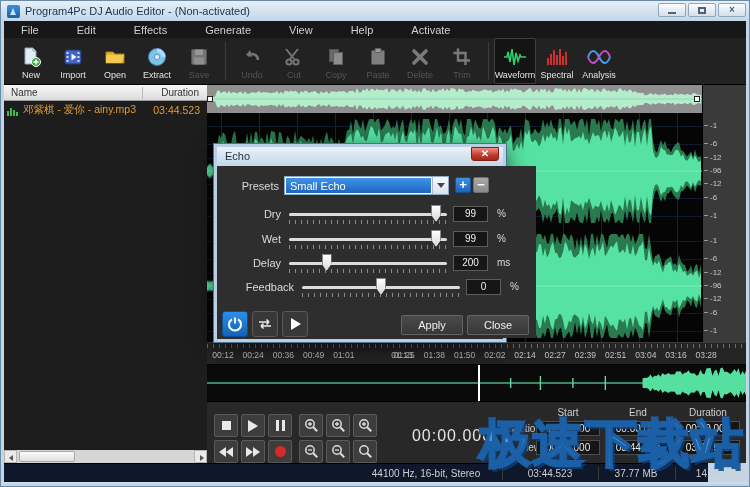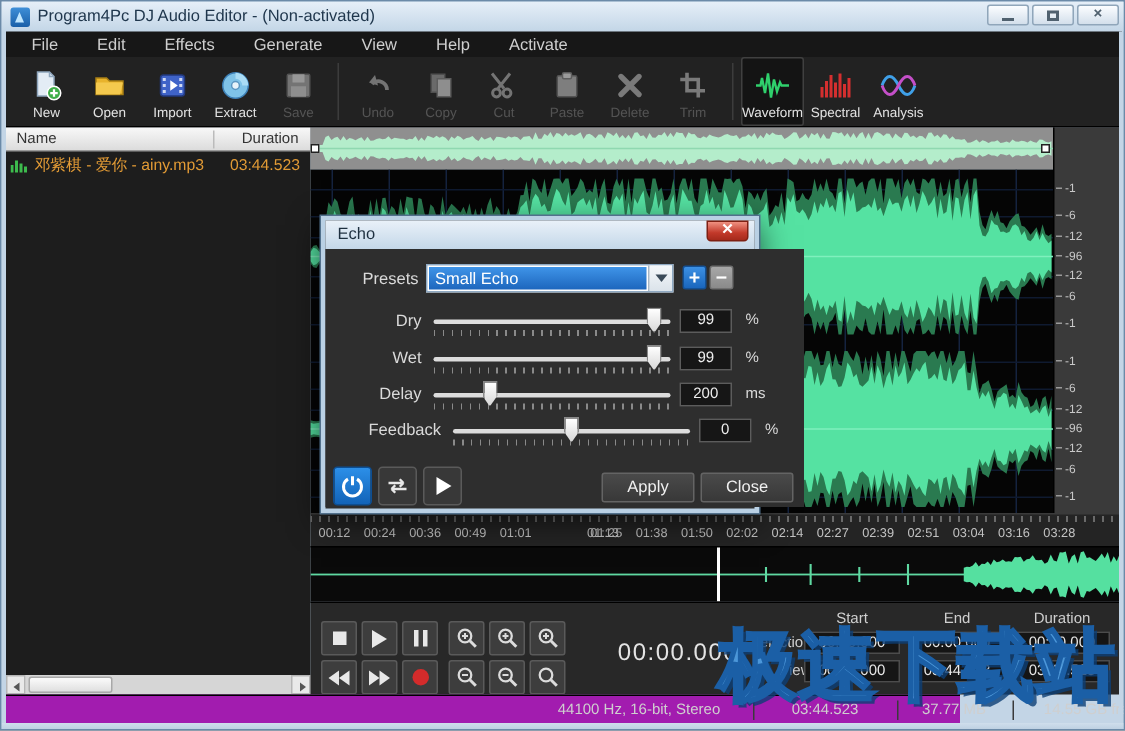--- a/index.html
+++ b/index.html
@@ -23,21 +23,21 @@
   .glyph-max { width:8px; height:7px; border:2px solid #50616f; }
   .glyph-close { font-size:10px; color:#50616f; line-height:1; font-weight:bold; }
 
   .frame-left,.frame-right { position:absolute; top:20px; width:3px; height:461px; background:#c3d5e6; z-index:5;}
   .frame-left{left:0;} .frame-right{right:0;}
   .frame-bottom { position:absolute; left:0; top:481px; width:750px; height:6px;
     background:linear-gradient(#cfdeec,#b5cadd); z-index:5;}
 
   
   .menubar { position:absolute; left:3px; top:20px; width:744px; height:17px;
-    background:#171717; display:flex; align-items:center; padding-left:8px; gap:8px; }
+    background:#171717; display:flex; align-items:center; padding-left:8px; gap:20px; }
   .menu-item { color:#cfcfcf; font-size:11px; padding:2px 9px; }
 
   
   .toolbar { position:absolute; left:3px; top:37px; width:744px; height:47px;
     background:#222; border-bottom:1px solid #000; display:flex; align-items:stretch; padding-left:6px; }
   .tb-btn { width:42px; display:flex; flex-direction:column; align-items:center;
     justify-content:center; padding-top:2px; border:1px solid transparent; }
   .tb-btn .tb-ic { height:24px; display:flex; align-items:center; justify-content:center; }
   .tb-btn .tb-lb { font-size:9px; color:#e2e2e2; margin-top:1px; }
   .tb-btn.disabled { filter:grayscale(1) brightness(.75); }
@@ -98,22 +98,22 @@
   .sh-ff { display:flex; } .sh-ff i { border-top:5px solid transparent; border-bottom:5px solid transparent; border-left:7px solid #e8e8e8; }
   .sh-rw { display:flex; } .sh-rw i { border-top:5px solid transparent; border-bottom:5px solid transparent; border-right:7px solid #e8e8e8; }
   .time-display { position:absolute; left:185px; top:25px; width:120px; text-align:center;
     font-size:16px; color:#e4e4e4; letter-spacing:1px; }
   .sel-head { position:absolute; top:5px; width:64px; text-align:center; font-size:10px; color:#cfcfcf; }
   .sel-lab { position:absolute; width:54px; left:280px; text-align:right; font-size:10px; color:#cfcfcf; }
   .sel-box { position:absolute; width:64px; height:15px; background:#151515; border:1px solid #4c4c4c;
     font-size:10px; color:#e8e8e8; text-align:center; line-height:13px; }
 
   
-  .statusbar { position:absolute; left:3px; top:462px; width:636px; height:19px;
-    background:#a21caf; border-top:1px solid #000; }
+  .statusbar { position:absolute; left:3px; top:462px; width:704px; height:19px;
+    background:#0f172a; border-top:1px solid #000; }
   .sb-item { position:absolute; top:4px; font-size:10px; color:#cfcfcf; text-align:center; }
   .sb-div { position:absolute; top:3px; width:1px; height:13px; background:#3a3a3a; }
 
   
   .dialog { position:absolute; left:213px; top:143px; width:292px; height:198px; z-index:50;
     border:3px solid #b9d0e4; box-shadow:0 0 0 1px #51708c, 0 6px 20px rgba(0,0,0,.65);
     background:#2e2e2e; }
   .dlg-title { position:relative; height:19px; background:linear-gradient(#e9f1f9,#c4d7e8); }
   .dlg-title-text { position:absolute; left:8px; top:3px; font-size:11px; color:#1e3040; }
   .dlg-close { position:absolute; right:4px; top:0px; width:28px; height:14px;
@@ -204,44 +204,44 @@
             <path d="M13 2v3h3" fill="none" stroke="#8fa6bd"></path>
             <circle cx="16" cy="16" r="4.5" fill="#3fae49" stroke="#fff"></circle>
             <path d="M16 13.5v5M13.5 16h5" stroke="#fff" stroke-width="1.5"></path>
           </svg>
         </span>
         <span class="tb-lb">New</span>
       </div>
       <div class="tb-btn">
         <span class="tb-ic">
           <svg width="22" height="22">
-            <path d="M2 6h7l2 2h9v9H2z" fill="#e8b32c" stroke="#a87f14"></path>
-            <path d="M2 9h18l-2 8H2z" fill="#f4c94e"></path>
-          </svg>
-        </span>
-        <span class="tb-lb">Open</span>
-      </div>
-      <div class="tb-btn">
-        <span class="tb-ic">
-          <svg width="22" height="22">
             <rect x="3" y="4" width="16" height="14" rx="2" fill="#3f63c8" stroke="#22397e"></rect>
             <rect x="4.5" y="6" width="2" height="2" fill="#cfd9f2"></rect>
             <rect x="4.5" y="10" width="2" height="2" fill="#cfd9f2"></rect>
             <rect x="4.5" y="14" width="2" height="2" fill="#cfd9f2"></rect>
             <rect x="15.5" y="6" width="2" height="2" fill="#cfd9f2"></rect>
             <rect x="15.5" y="10" width="2" height="2" fill="#cfd9f2"></rect>
             <rect x="15.5" y="14" width="2" height="2" fill="#cfd9f2"></rect>
             <path d="M9.5 7.5l5 3.5-5 3.5z" fill="#fff"></path>
           </svg>
         </span>
         <span class="tb-lb">Import</span>
       </div>
       <div class="tb-btn">
         <span class="tb-ic">
           <svg width="22" height="22">
+            <path d="M2 6h7l2 2h9v9H2z" fill="#e8b32c" stroke="#a87f14"></path>
+            <path d="M2 9h18l-2 8H2z" fill="#f4c94e"></path>
+          </svg>
+        </span>
+        <span class="tb-lb">Open</span>
+      </div>
+      <div class="tb-btn">
+        <span class="tb-ic">
+          <svg width="22" height="22">
             <circle cx="11" cy="11" r="8.5" fill="#7fc3e8" stroke="#3d7fb5"></circle>
             <path d="M11 2.5a8.5 8.5 0 0 1 8.5 8.5h-4a4.5 4.5 0 0 0-4.5-4.5z" fill="#aadcf5"></path>
             <circle cx="11" cy="11" r="2.6" fill="#e8f3fa" stroke="#5a96c2"></circle>
           </svg>
         </span>
         <span class="tb-lb">Extract</span>
       </div>
       <div class="tb-btn disabled">
         <span class="tb-ic">
           <svg width="22" height="22">
@@ -258,35 +258,35 @@
           <svg width="22" height="22">
             <path d="M17 14c0-5-6-8-10-4" fill="none" stroke="#9a9a9a" stroke-width="2.5"></path>
             <path d="M9 4l-4 5 6 2z" fill="#9a9a9a"></path>
           </svg>
         </span>
         <span class="tb-lb">Undo</span>
       </div>
       <div class="tb-btn disabled">
         <span class="tb-ic">
           <svg width="22" height="22">
-            <rect x="4.5" y="3.5" width="9" height="12" fill="#8e8e8e" stroke="#6a6a6a"></rect>
-            <rect x="8.5" y="6.5" width="9" height="12" fill="#bdbdbd" stroke="#7c7c7c"></rect>
-          </svg>
-        </span>
-        <span class="tb-lb">Copy</span>
-      </div>
-      <div class="tb-btn disabled">
-        <span class="tb-ic">
-          <svg width="22" height="22">
             <path d="M7 13L15 3M11 13L3 3" stroke="#9a9a9a" stroke-width="2"></path>
             <circle cx="6" cy="16" r="2.6" fill="none" stroke="#9a9a9a" stroke-width="2"></circle>
             <circle cx="13" cy="16" r="2.6" fill="none" stroke="#9a9a9a" stroke-width="2"></circle>
           </svg>
         </span>
         <span class="tb-lb">Cut</span>
+      </div>
+      <div class="tb-btn disabled">
+        <span class="tb-ic">
+          <svg width="22" height="22">
+            <rect x="4.5" y="3.5" width="9" height="12" fill="#8e8e8e" stroke="#6a6a6a"></rect>
+            <rect x="8.5" y="6.5" width="9" height="12" fill="#bdbdbd" stroke="#7c7c7c"></rect>
+          </svg>
+        </span>
+        <span class="tb-lb">Copy</span>
       </div>
       <div class="tb-btn disabled">
         <span class="tb-ic">
           <svg width="22" height="22">
             <rect x="4.5" y="4.5" width="13" height="14" rx="1" fill="#a8a8a8" stroke="#6f6f6f"></rect>
             <rect x="8" y="2.5" width="6" height="4" rx="1" fill="#cdcdcd" stroke="#7c7c7c"></rect>
           </svg>
         </span>
         <span class="tb-lb">Paste</span>
       </div>

